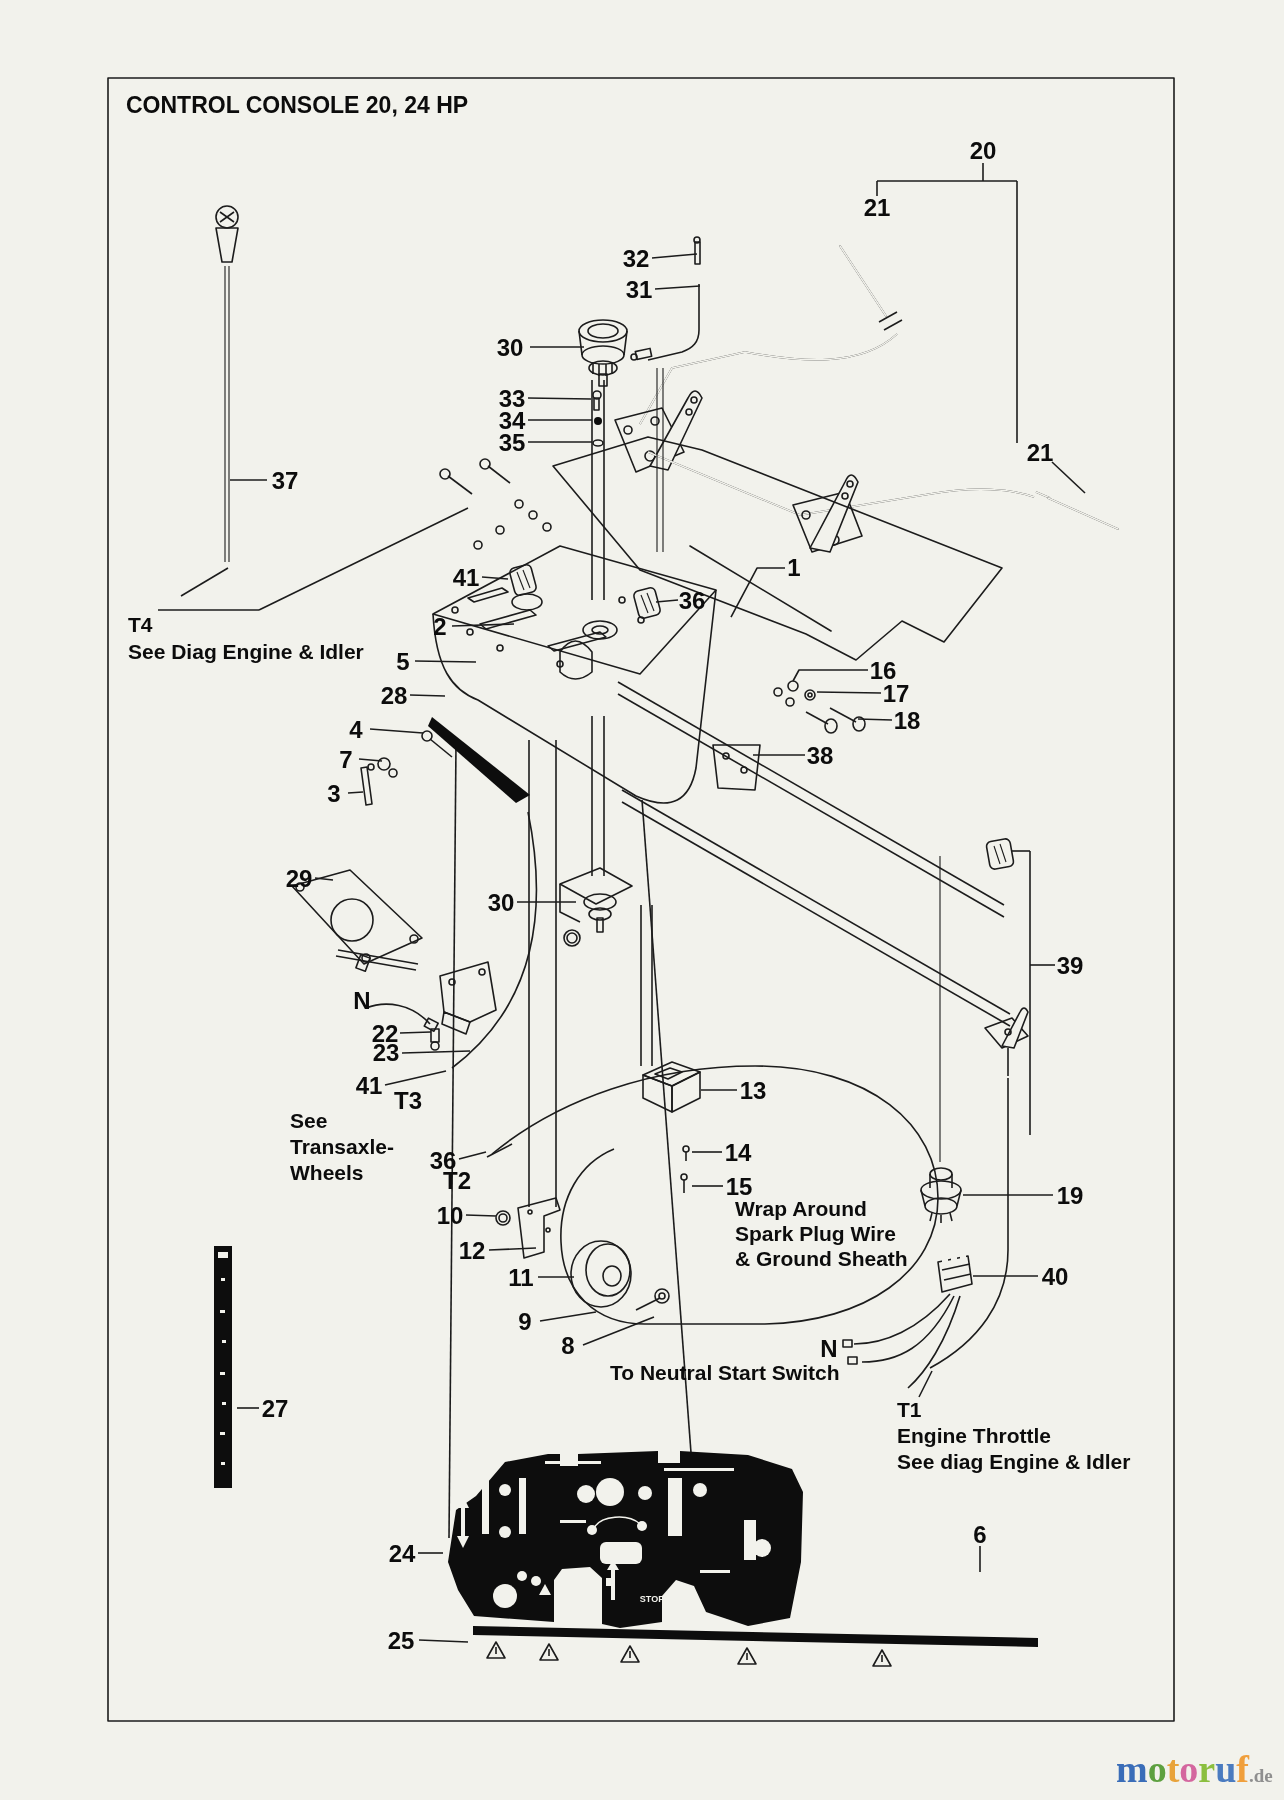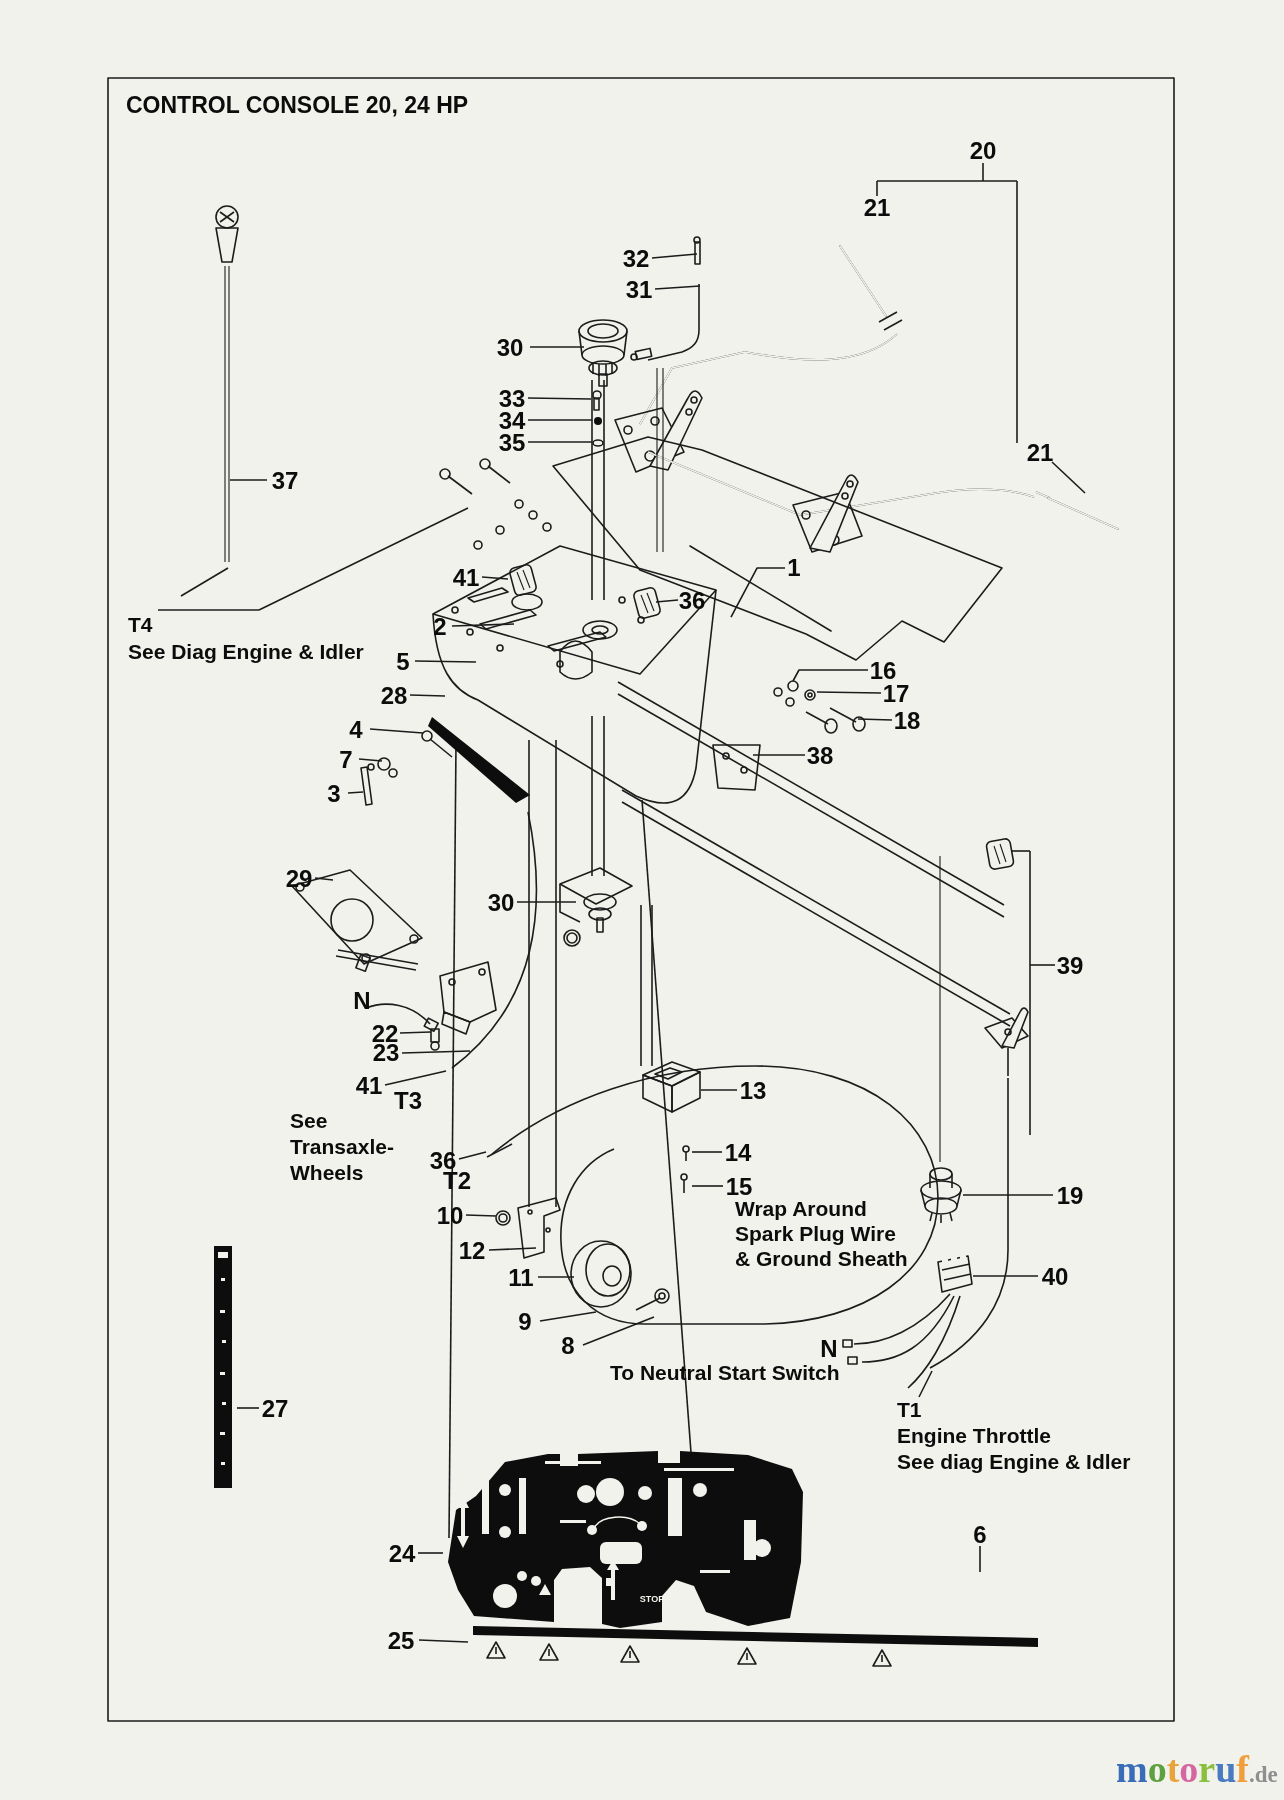--- a/index.html
+++ b/index.html
@@ -25,21 +25,21 @@
   .callout{font:bold 24px "Liberation Sans",sans-serif;fill:#0c0c0c;}
   .note{font:bold 21px "Liberation Sans",sans-serif;fill:#0c0c0c;}
   .decal-text{font:bold 9px "Liberation Sans",sans-serif;fill:#f2f2ec;}
   .leader{fill:none;stroke:#1c1c1c;stroke-width:1.5;}
   .watermark{
     position:absolute;left:1116px;top:1750px;
     font-family:"Liberation Serif",serif;
     font-size:38px;font-weight:bold;line-height:38px;
     white-space:nowrap;
   }
-  .wm-suffix{font-size:23px;font-weight:bold;margin-top:17px;}
+  .wm-suffix{font-size:19px;font-weight:bold;margin-top:17px;}
 </style>
 </head>
 <body style="background: rgb(242, 242, 236);">
 
 <div class="page">
 <svg id="art" width="1284" height="1800" viewBox="0 0 1284 1800">
 
   <rect x="108" y="78" width="1066" height="1643" stroke-width="4"></rect>
 
   <text class="title-text" x="126" y="113">CONTROL CONSOLE 20, 24 HP</text>

